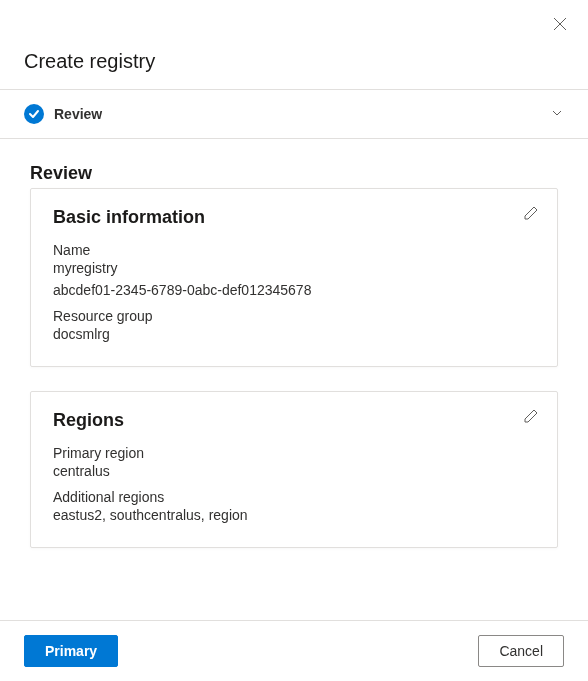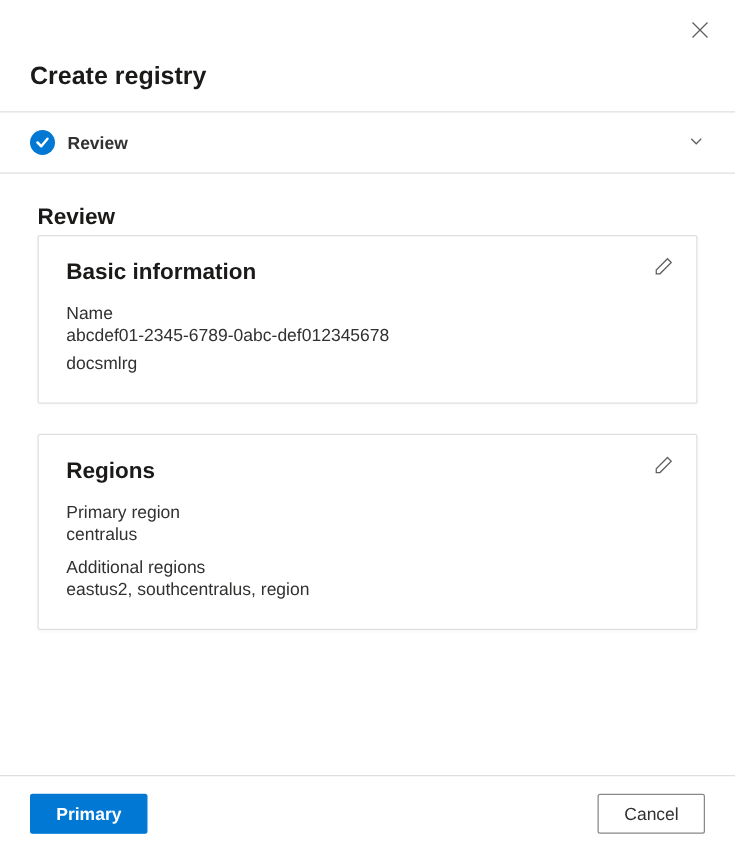--- a/index.html
+++ b/index.html
@@ -5,21 +5,21 @@
     * { box-sizing: border-box; margin: 0; padding: 0; }
     html, body {
       width: 588px; height: 681px;
       font-family: "Segoe UI", -apple-system, sans-serif;
       font-size: 14px; color: #323130;
       background: #fff; overflow: hidden;
     }
     .panel { position: relative; width: 100%; height: 100%; display: flex; flex-direction: column; }
     .close-icon { position: absolute; top: 16px; right: 20px; cursor: pointer; color: #605e5c; }
     .header { padding: 50px 24px 16px; }
-    .header h1 { font-size: 20px; font-weight: 700; color: #1b1a19; }
+    .header h1 { font-size: 20px; font-weight: 400; color: #1b1a19; }
     .hr { border: none; border-top: 1px solid #e1dfdd; }
     .step-row {
       display: flex; align-items: center;
       padding: 14px 24px;
       border-bottom: 1px solid #e1dfdd;
       cursor: pointer;
     }
     .step-icon {
       width: 20px; height: 20px;
       border-radius: 50%; background: #0078d4; color: #fff;
@@ -89,21 +89,23 @@
     <h2>Review</h2>
 
     <div class="card">
       <span class="edit-btn">
         <svg width="16" height="16" viewBox="0 0 16 16">
             <path d="M11 2 L14 5 L5 14 L2 14 L2 11 Z" stroke="currentColor" stroke-width="1" fill="none"></path>
           </svg>
       </span>
       <div class="card-title">Basic information</div>
       <div class="field-label">Name</div>
+      <div class="field-value">myregistry</div>
       <div class="field-value">abcdef01-2345-6789-0abc-def012345678</div>
+      <div class="field-label">Resource group</div>
       <div class="field-value">docsmlrg</div>
     </div>
 
     <div class="card">
       <span class="edit-btn">
         <svg width="16" height="16" viewBox="0 0 16 16">
             <path d="M11 2 L14 5 L5 14 L2 14 L2 11 Z" stroke="currentColor" stroke-width="1" fill="none"></path>
           </svg>
       </span>
       <div class="card-title">Regions</div>

